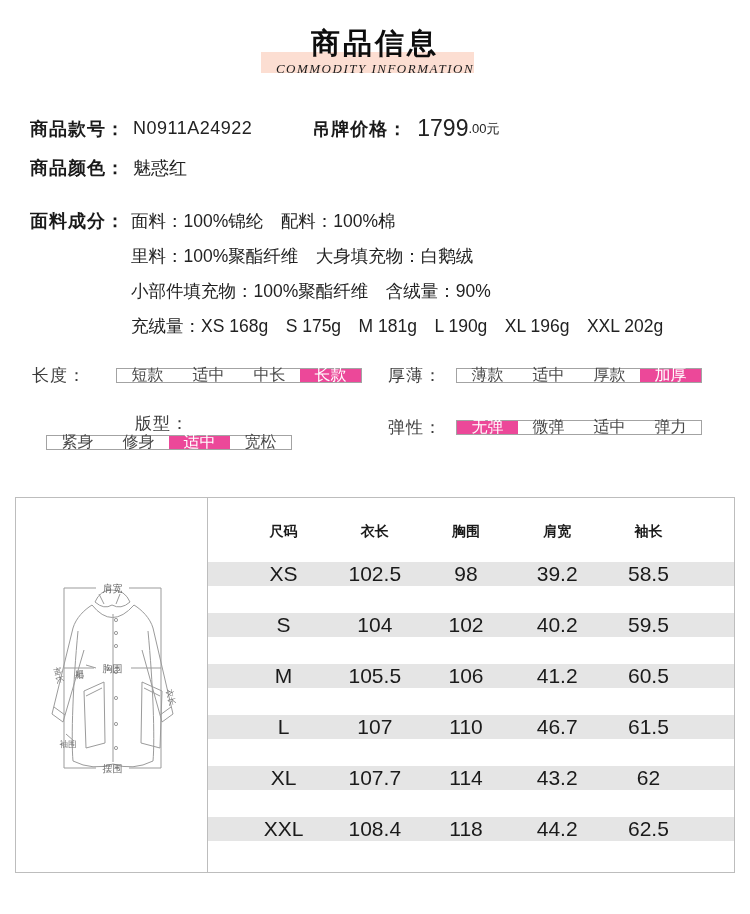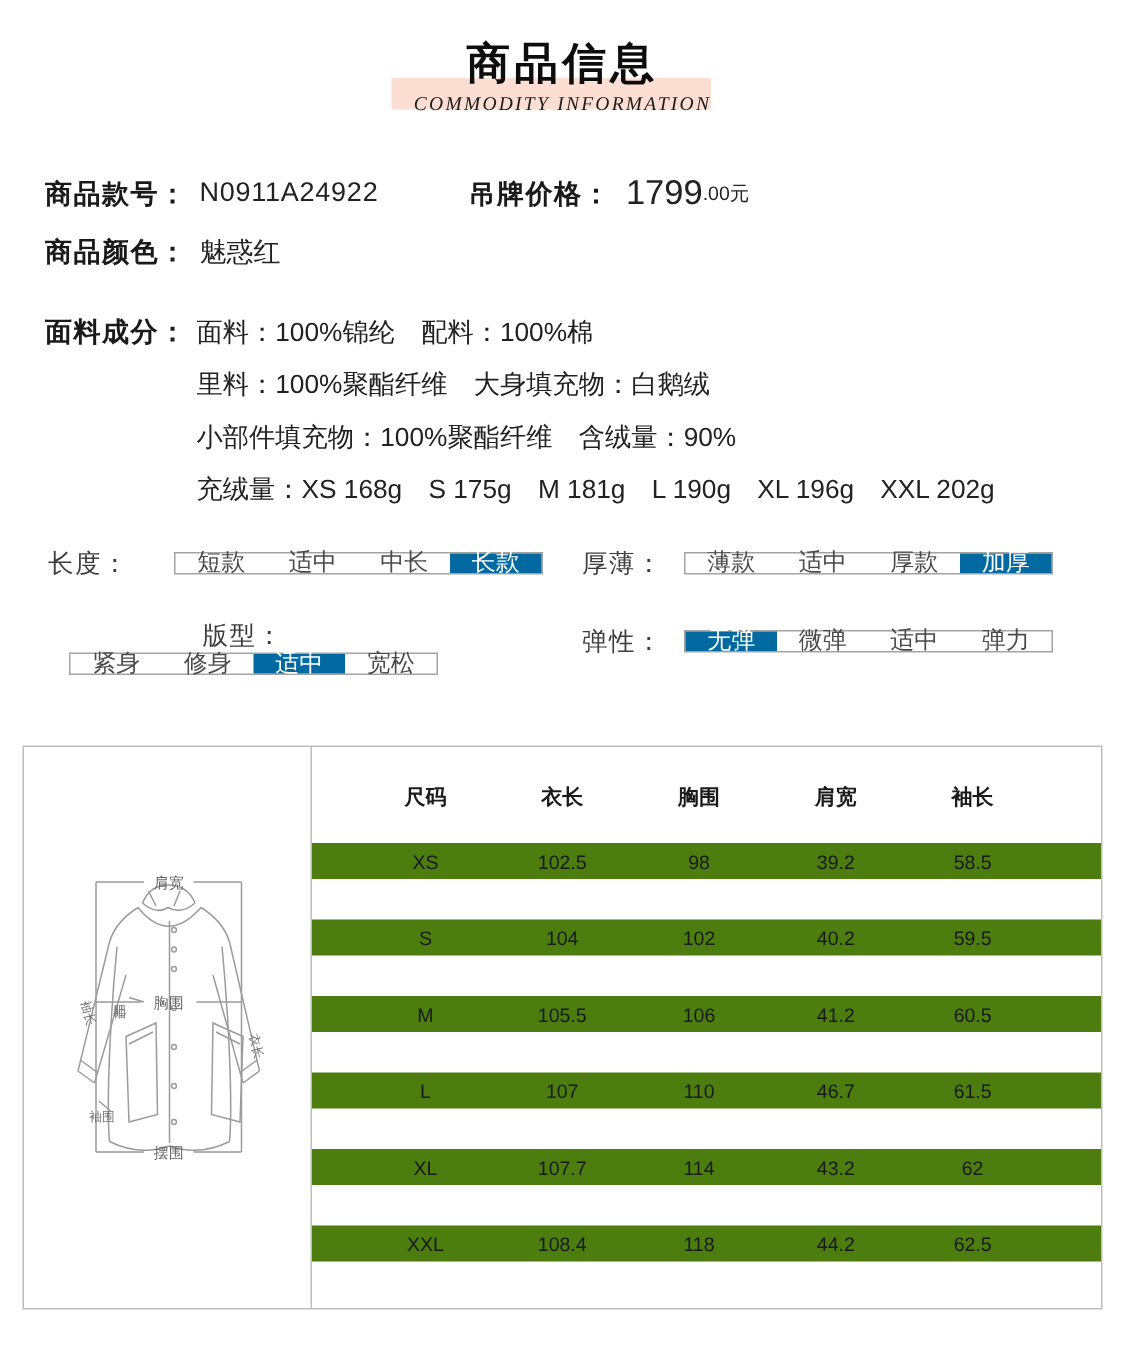--- a/index.html
+++ b/index.html
@@ -24,34 +24,34 @@
   .price-dec{font-size:13px;color:#222;}
   .line-color{top:156px;}
   .line-color .val{margin-left:8px;}
   .fabric{position:absolute;top:204px;left:30px;display:flex;}
   .fabric .flines{margin-left:6px;font-size:17.5px;color:#222;line-height:35px;white-space:nowrap;}
   
   .attr-row{position:absolute;height:30px;display:flex;align-items:center;}
   .attr-label{font-size:17px;color:#3d3d3d;letter-spacing:1px;}
   .opt-group{display:flex;border:1px solid #a3a3a3;height:15px;box-sizing:border-box;}
   .opt{width:61px;height:100%;display:flex;align-items:center;justify-content:center;font-size:16px;color:#4a4a4a;cursor:pointer;}
-  .opt.sel{background:#0369a1;color:#fff;}
+  .opt.sel{background:#ec4899;color:#fff;}
   #attr-0{top:360px;left:32px;gap:16px;}
   #attr-1{top:360px;left:388px;}
   #attr-2{top:412px;left:32px;flex-direction:column;}
   #attr-3{top:412px;left:388px;}
   .attr-row .opt-group{margin-left:14px;}
   
   .chart-box{position:absolute;left:15px;top:497px;width:718px;height:374px;border:1px solid #bdbdbd;display:flex;box-sizing:content-box;}
   .sketch-panel{width:191px;border-right:1px solid #bdbdbd;flex:none;position:relative;}
   .table-panel{flex:1;padding-top:14px;}
   .t-row{display:flex;align-items:center;padding-left:30px;padding-right:40px;}
   .t-head{height:40px;font-weight:bold;font-size:14px;color:#1a1a1a;}
   .t-cell{flex:1;text-align:center;}
-  .t-data{height:24px;background:#4d7c0f;font-size:13px;color:#1a1a1a;margin-top:27px;}
+  .t-data{height:24px;background:#e5e5e5;font-size:21px;color:#1a1a1a;margin-top:27px;}
   .t-data.first{margin-top:10px;}
   
   .sketch-panel svg{display:block;}
   .sk{stroke:#9b9b9b;fill:none;stroke-width:1;}
   .sk-label{font-size:10px;fill:#666;font-family:"Liberation Sans","DejaVu Sans",sans-serif;}
   .sk-small{font-size:8.5px;fill:#777;font-family:"Liberation Sans","DejaVu Sans",sans-serif;}
 </style>
 </head>
 <body>
 

